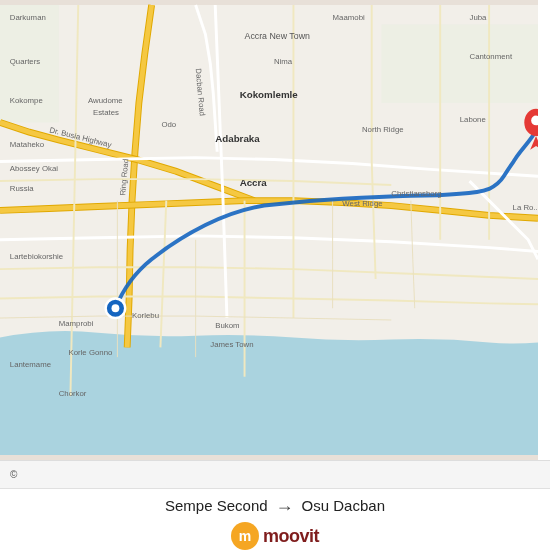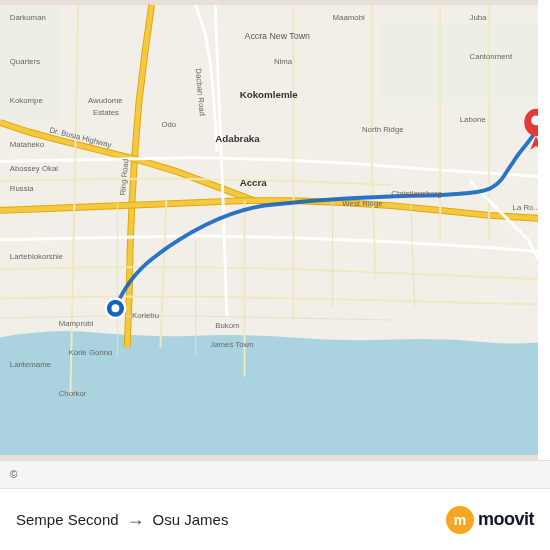--- a/index.html
+++ b/index.html
@@ -55,20 +55,21 @@
 
     #footer-bar {
       width: 550px;
       height: 62px;
       background: white;
       display: flex;
       align-items: center;
       justify-content: space-between;
       padding: 0 16px;
       border-top: 1px solid #e0e0e0;
+      flex-direction: column;
     }
 
     #route-info {
       display: flex;
       align-items: center;
       gap: 10px;
       flex: 1;
     }
 
     #origin-dest {
@@ -100,21 +101,21 @@
       align-items: center;
       justify-content: center;
       color: white;
       font-size: 14px;
       font-weight: bold;
     }
 
     #moovit-logo .logo-text {
       font-size: 18px;
       font-weight: bold;
-      color: #0f172a;
+      color: #7f1d1d;
       letter-spacing: -0.5px;
     }
 
     
     .road-main { stroke: #ffffff; stroke-width: 3; fill: none; }
     .road-secondary { stroke: #f0e8c0; stroke-width: 2; fill: none; }
     .road-minor { stroke: #e8dfc0; stroke-width: 1; fill: none; }
     .road-highway { stroke: #f5c842; stroke-width: 5; fill: none; }
     .road-highway-outline { stroke: #e0a800; stroke-width: 7; fill: none; }
     .water { fill: #aad3df; }
@@ -246,20 +247,20 @@
 
 <div id="attribution-bar">
   <span class="copy-icon">©</span>
 </div>
 
 <div id="footer-bar">
   <div id="route-info">
     <div id="origin-dest">
       <span>Sempe Second</span>
       <span id="arrow-icon">→</span>
-      <span>Osu James</span>
+      <span>Osu Dacban</span>
     </div>
   </div>
   <div id="moovit-logo">
     <div class="logo-circle">m</div>
     <span class="logo-text">moovit</span>
   </div>
 </div>
 
 </body></html>

